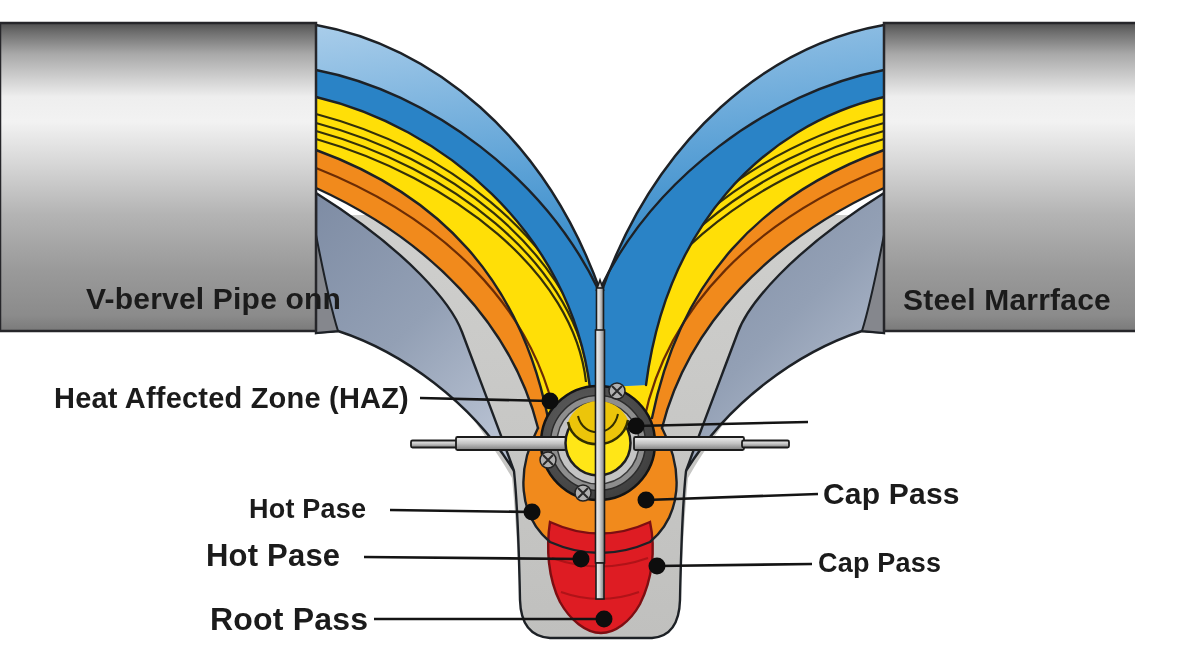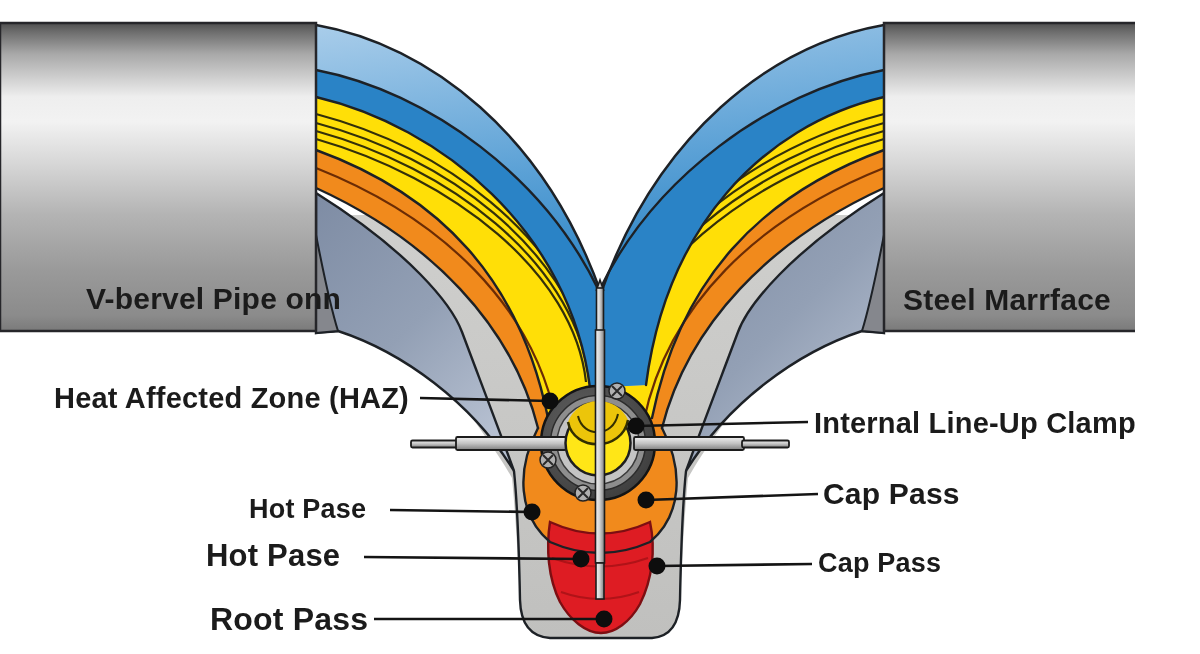--- a/index.html
+++ b/index.html
@@ -182,20 +182,19 @@
     <line class="leader" x1="646" y1="500" x2="818" y2="494"></line>
         <circle class="dot" cx="646" cy="500" r="8.5"></circle>
     <line class="leader" x1="657" y1="566" x2="812" y2="564"></line>
         <circle class="dot" cx="657" cy="566" r="8.5"></circle>
   </g>
 </svg>
 
 <div class="lbl" style="left:86px;top:284px;font-size:30px;">V-bervel Pipe onn</div>
 <div class="lbl" style="left:54px;top:384px;font-size:29px;">Heat Affected Zone (HAZ)</div>
 <div class="lbl" style="left:903px;top:285px;font-size:30px;">Steel Marrface</div>
-<div class="lbl" style="left:814px;top:409px;font-size:29px;">Internal Line-Up Clamp</div>
 <div class="lbl" style="left:249px;top:496px;font-size:27px;">Hot Pase</div>
 <div class="lbl big" style="left:206px;top:540px;font-size:31px;">Hot Pase</div>
 <div class="lbl big" style="left:210px;top:603px;font-size:32px;">Root Pass</div>
 <div class="lbl big" style="left:823px;top:479px;font-size:30px;">Cap Pass</div>
 <div class="lbl" style="left:818px;top:550px;font-size:27px;">Cap Pass</div>
 
 </div>
 
 </body></html>

